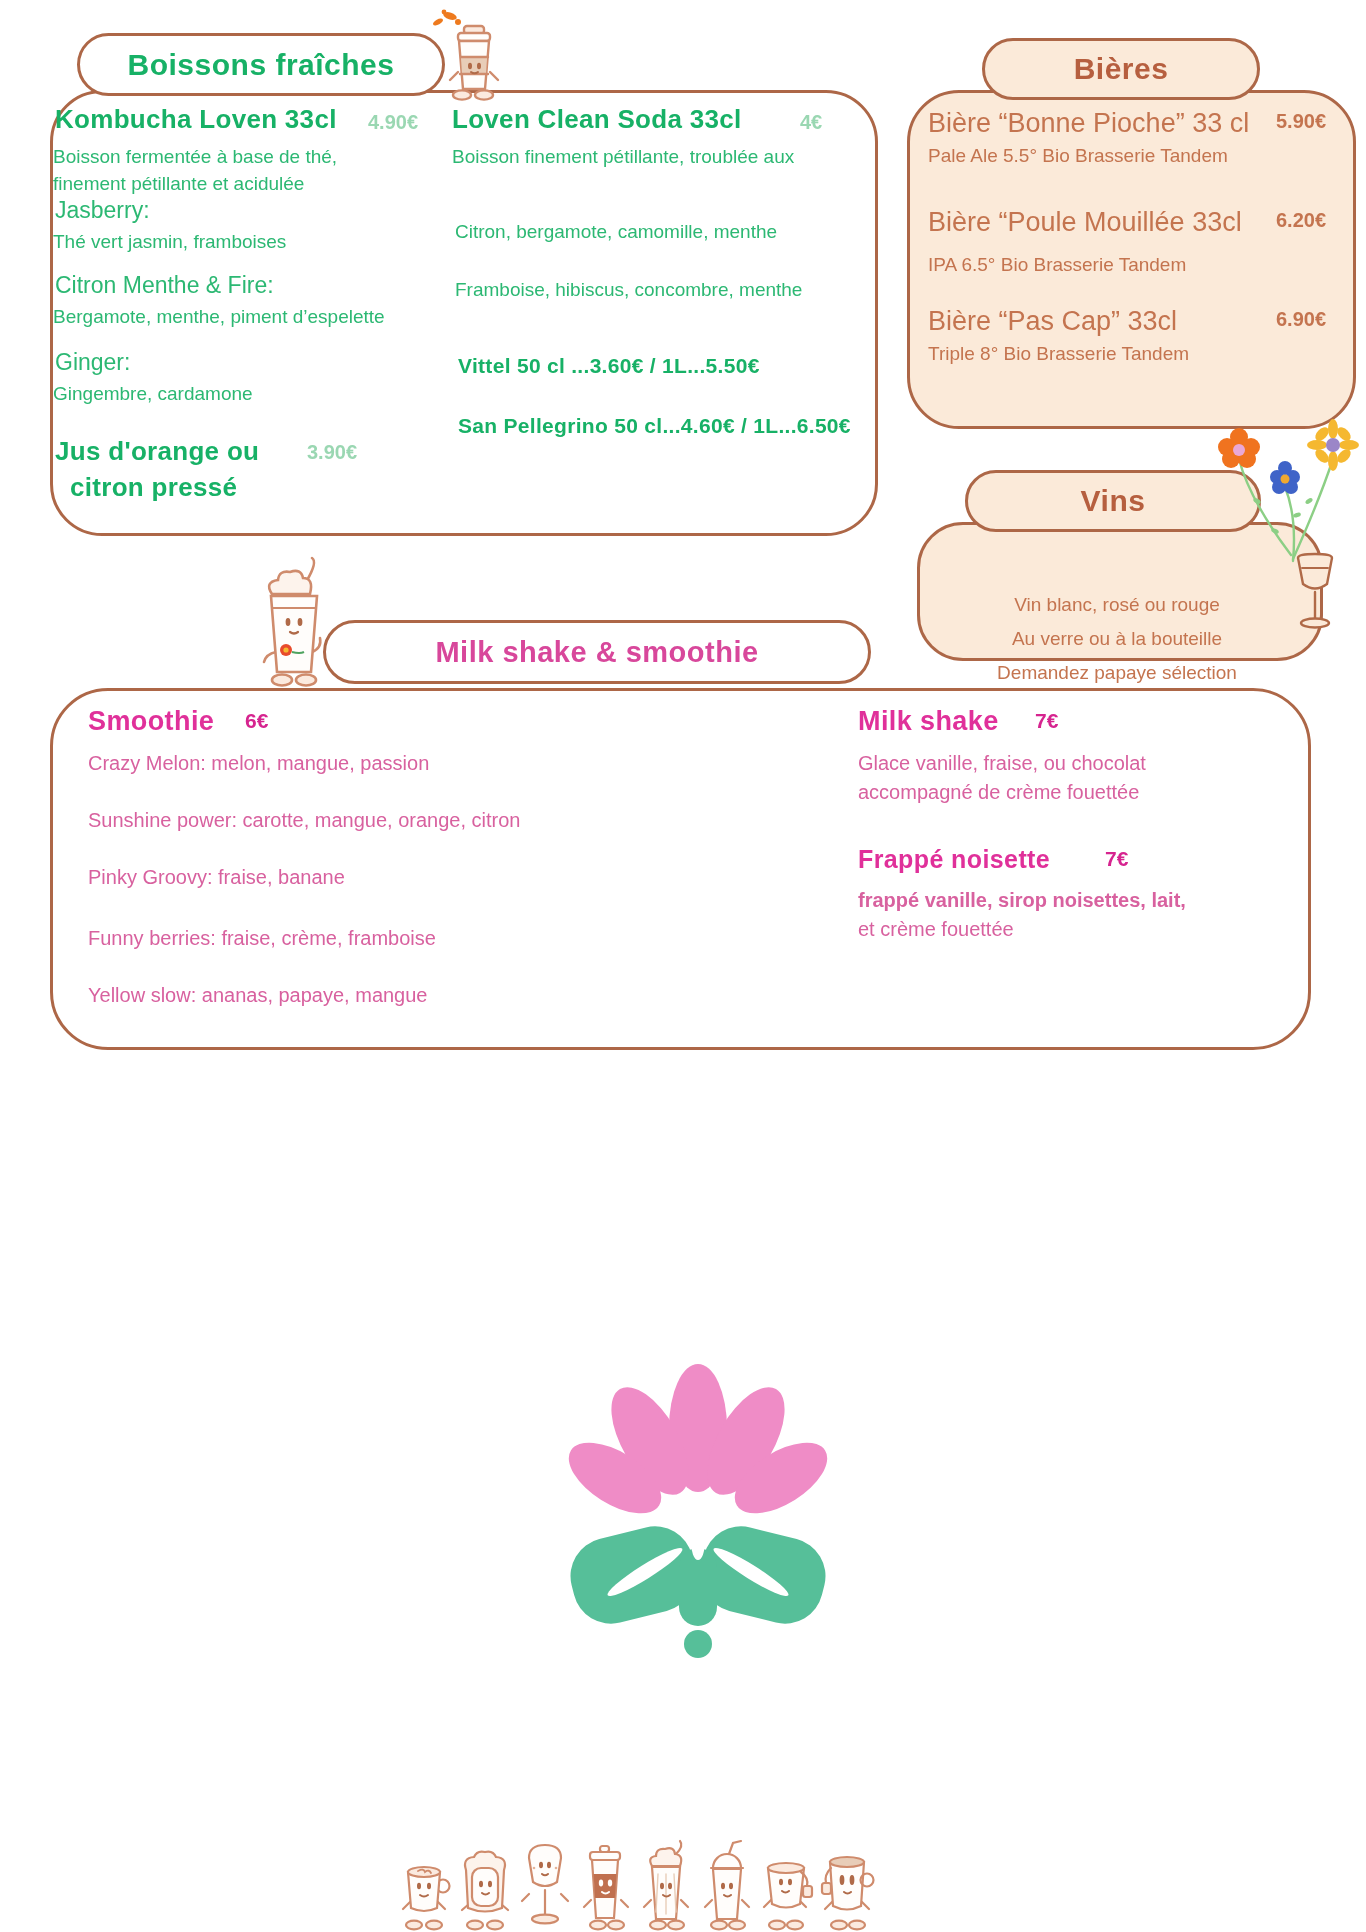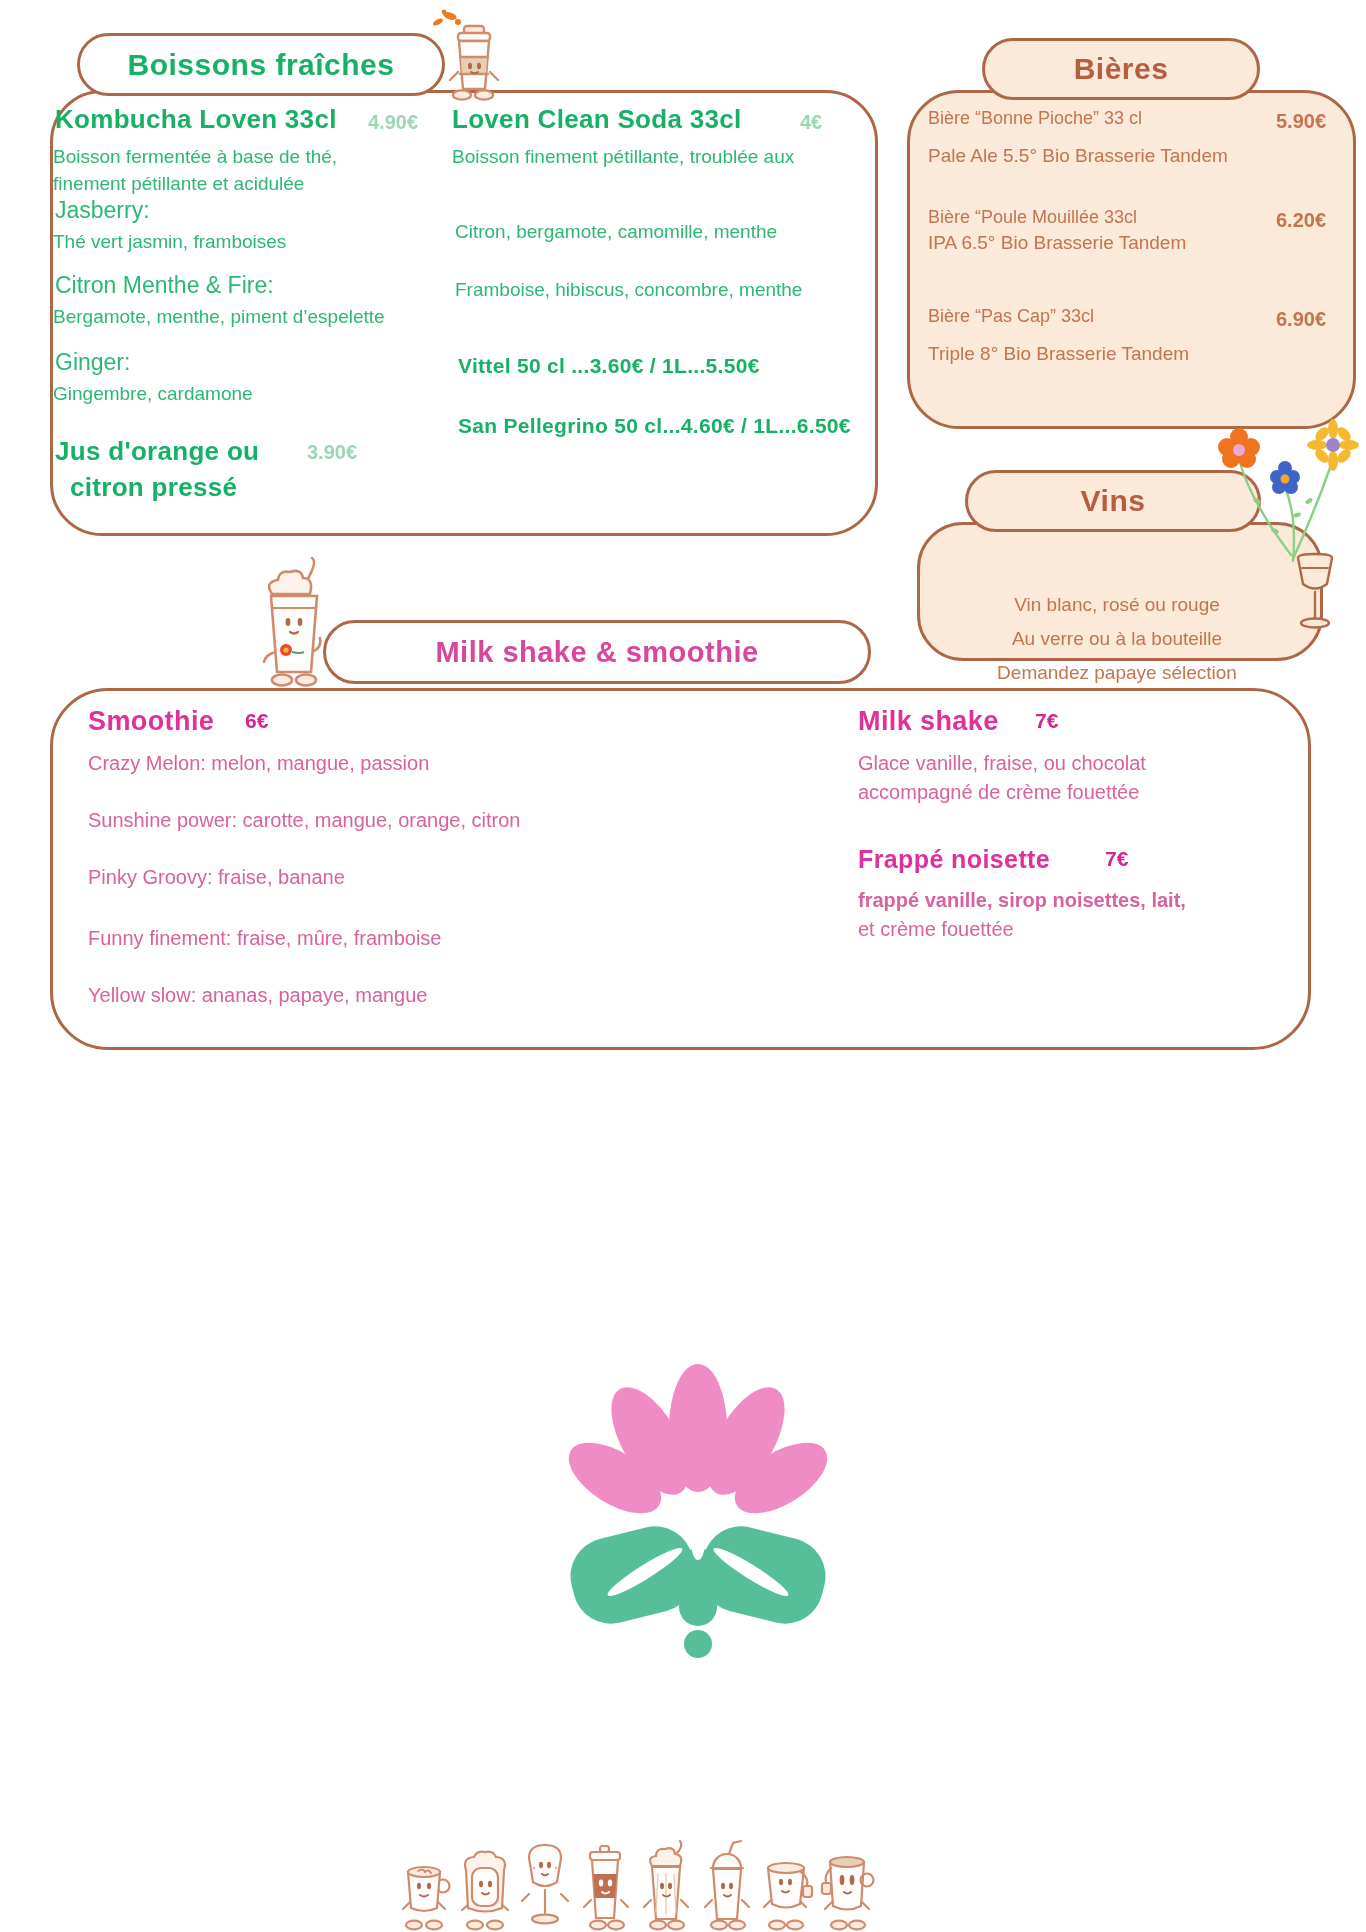--- a/index.html
+++ b/index.html
@@ -33,21 +33,21 @@
   .bigbox.peach{background:var(--peach);}
   .h-green{color:var(--green);font-weight:800;font-size:30px;letter-spacing:.5px;}
   .h-brown{color:#b65f3f;font-weight:800;font-size:30px;letter-spacing:.5px;}
   .h-pink{color:var(--pink);font-weight:800;font-size:29px;letter-spacing:.5px;}
   .item-title-g{color:var(--green);font-weight:800;font-size:26px;letter-spacing:.3px;}
   .item-title-g .light{font-weight:600;}
   .price-g{color:var(--green-light);font-weight:700;font-size:20px;}
   .body-g{color:var(--green-body);font-size:19px;line-height:27px;}
   .sub-g{color:var(--green-body);font-size:23px;}
   .water-g{color:var(--green);font-weight:800;font-size:21px;letter-spacing:.3px;}
-  .beer-name{color:var(--terra);font-size:18px;}
+  .beer-name{color:var(--terra);font-size:27px;}
   .beer-desc{color:var(--terra);font-size:19px;}
   .beer-price{color:var(--terra);font-weight:700;font-size:20px;}
   .vins-text{color:var(--terra);font-size:19px;line-height:34px;text-align:center;margin-top:48px;}
   .pk-head{color:#e0309a;font-weight:800;font-size:27px;letter-spacing:.4px;}
   .pk-price{color:var(--magenta);font-weight:800;font-size:21px;}
   .pk-body{color:var(--pink-body);font-size:20px;line-height:29px;}
   svg{display:block;}
 </style>
 </head>
 <body>
@@ -120,21 +120,21 @@
   <div class="pill peach" style="left:982px;top:38px;width:272px;height:56px;align-items:center;">
     <span class="h-brown">Bières</span>
   </div>
 
   <div class="abs beer-name" style="left:928px;top:108px;">Bière “Bonne Pioche”  33 cl</div>
   <div class="abs beer-price" style="left:1276px;top:110px;">5.90€</div>
   <div class="abs beer-desc" style="left:928px;top:145px;">Pale Ale  5.5° Bio Brasserie Tandem</div>
 
   <div class="abs beer-name" style="left:928px;top:207px;">Bière “Poule Mouillée 33cl</div>
   <div class="abs beer-price" style="left:1276px;top:209px;">6.20€</div>
-  <div class="abs beer-desc" style="left:928px;top:232px;">IPA 6.5° Bio Brasserie Tandem</div>
+  <div class="abs beer-desc" style="left:928px;top:254px;">IPA 6.5° Bio Brasserie Tandem</div>
 
   <div class="abs beer-name" style="left:928px;top:306px;">Bière “Pas Cap” 33cl</div>
   <div class="abs beer-price" style="left:1276px;top:308px;">6.90€</div>
   <div class="abs beer-desc" style="left:928px;top:343px;">Triple 8° Bio Brasserie Tandem</div>
 
   <svg class="abs" style="left:1205px;top:415px;z-index:3;" width="160" height="150" viewBox="0 0 160 150">
     <g stroke="#8ccf85" stroke-width="2.4" fill="none" stroke-linecap="round">
       <path d="M34 44 q10 40 52 96"></path>
       <path d="M80 72 q12 30 8 74"></path>
       <path d="M128 44 q-14 42 -40 100"></path>
@@ -224,21 +224,21 @@
     <span class="h-pink">Milk shake &amp; smoothie</span>
   </div>
 
   <div class="bigbox" style="left:50px;top:688px;width:1255px;height:356px;border-radius:58px;"></div>
 
   <div class="abs pk-head" style="left:88px;top:706px;">Smoothie</div>
   <div class="abs pk-price" style="left:245px;top:709px;">6€</div>
   <div class="abs pk-body" style="left:88px;top:749px;">Crazy Melon: melon, mangue, passion</div>
   <div class="abs pk-body" style="left:88px;top:806px;">Sunshine power: carotte, mangue, orange, citron</div>
   <div class="abs pk-body" style="left:88px;top:863px;">Pinky Groovy: fraise, banane</div>
-  <div class="abs pk-body" style="left:88px;top:924px;">Funny finement: fraise, mûre, framboise</div>
+  <div class="abs pk-body" style="left:88px;top:924px;">Funny berries: fraise, crème, framboise</div>
   <div class="abs pk-body" style="left:88px;top:981px;">Yellow slow: ananas, papaye, mangue</div>
 
   <div class="abs pk-head" style="left:858px;top:706px;">Milk shake</div>
   <div class="abs pk-price" style="left:1035px;top:709px;">7€</div>
   <div class="abs pk-body" style="left:858px;top:749px;">Glace vanille, fraise, ou chocolat</div>
   <div class="abs pk-body" style="left:858px;top:778px;">accompagné de crème fouettée</div>
 
   <div class="abs pk-head" style="left:858px;top:845px;font-size:25px;">Frappé noisette</div>
   <div class="abs pk-price" style="left:1105px;top:847px;">7€</div>
   <div class="abs pk-body" style="left:858px;top:886px;font-weight:bold;">frappé vanille, sirop noisettes, lait,</div>

